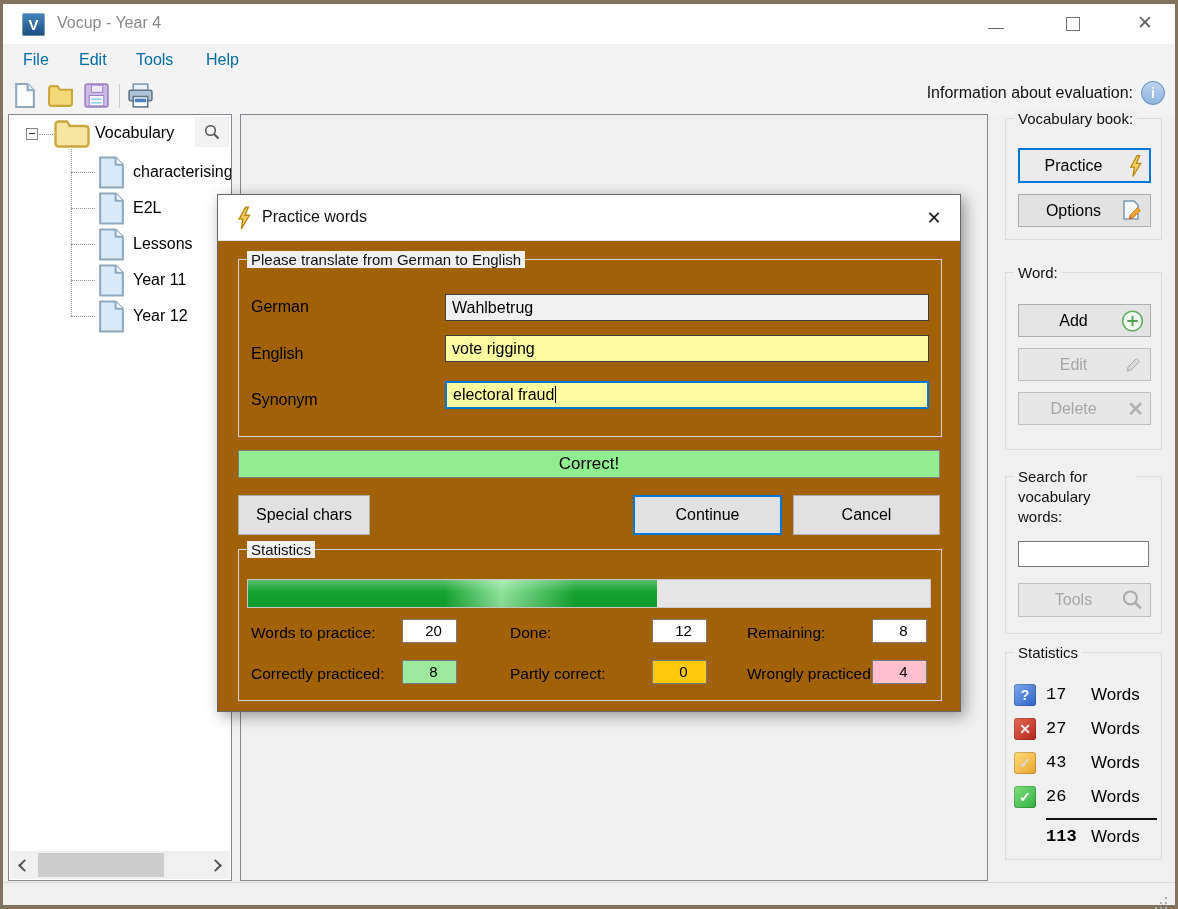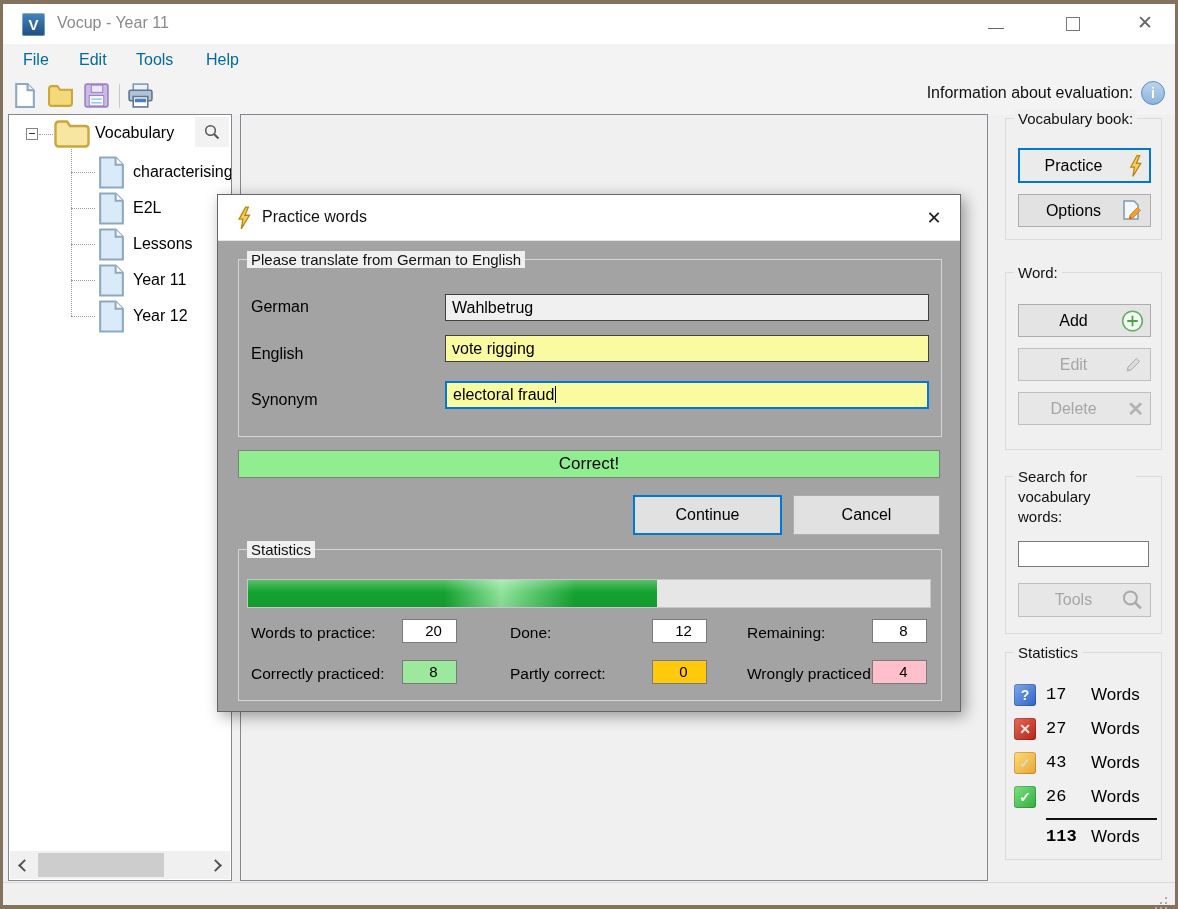--- a/index.html
+++ b/index.html
@@ -79,21 +79,21 @@
               line-height:22px; font-size:14px; font-weight:bold; box-shadow:inset 0 0 0 1px rgba(0,0,0,.18); }
   .si-q { background:linear-gradient(135deg,#7FA8EC,#2E62C8); color:#FFF; }
   .si-x { background:linear-gradient(135deg,#E86A5A,#B22418); color:#E8E8E8; }
   .si-p { background:linear-gradient(135deg,#FFDD7A,#E9A42F); color:#D8D8D8; }
   .si-c { background:linear-gradient(135deg,#7FE07F,#2FAF3F); color:#FFF; }
   .stat-count { position:absolute; left:32px; top:1px; font-size:17px;font-family:Liberation Mono, monospace; }
   .stat-unit { position:absolute; left:77px; top:1px; font-size:17px; }
   .stat-divider { position:absolute; left:40px; right:4px; top:165px; border-top:2px solid #111; }
 
   
-  .dialog { position:absolute; left:214px; top:190px; width:744px; height:518px; background:#a3a3a3;
+  .dialog { position:absolute; left:214px; top:190px; width:744px; height:518px; background:#a16207;
             border:1px solid #666; box-shadow:4px 4px 14px rgba(0,0,0,.38); }
   .dlg-titlebar { position:absolute; left:0; top:0; width:100%; height:46px; background:#FFF;
                   border-bottom:1px solid #E4E4E4; }
   .dlg-title { position:absolute; left:44px; top:13px; font-size:16px; color:#111; }
   .dlg-close { position:absolute; right:10px; top:8px; width:32px; height:30px; text-align:center;
                line-height:30px; font-size:18px; color:#222; font-weight:300; }
   .dlg-label { position:absolute; left:12px; font-size:16px; }
   .dlg-field { position:absolute; left:206px; width:484px; height:27px; border:1px solid #404040;
                font-size:16px; line-height:25px; padding-left:6px; background:#F0F0F0; white-space:nowrap; overflow:hidden; }
   .dlg-field.yellow { background:#FAFAA0; }
@@ -114,21 +114,21 @@
                text-align:center; line-height:22px; font-size:15px;padding-left:8px; }
 </style>
 </head>
 <body>
 
 <div class="frame">
 <div class="window">
 
   <div class="titlebar">
     <div class="logo">V</div>
-    <div class="title-text">Vocup - Year 11</div>
+    <div class="title-text">Vocup - Year 4</div>
     <div class="btn-min">
           <span></span>
         </div>
     <div class="btn-max">
           <span></span>
         </div>
     <div class="btn-close"><span>✕</span></div>
   </div>
 
   <div class="menubar">
@@ -370,20 +370,21 @@
       </div>
 
       <span class="dlg-label" style="top:131px">Synonym</span>
       <div class="dlg-field yellow focused" style="top:121px">
         <span>electoral fraud</span><span class="caret"></span>
       </div>
     </div>
 
     <div class="result-banner">Correct!</div>
 
+    <div class="dlg-btn" style="left:20px; width:132px;">Special chars</div>
     <div class="dlg-btn" style="left:575px; width:147px;">Cancel</div>
     <div class="dlg-btn focused" style="left:415px; width:149px;">Continue</div>
 
     <div class="groupbox" style="left:20px; top:354px; width:704px; height:152px; border-color:#D5D5D5;">
       <span class="gb-title">Statistics</span>
       <div class="progress-track">
         <div class="progress-fill" style="width: 60%;"></div>
       </div>
 
       <span class="pstat-label" style="left:12px;  top:74px">Words to practice:</span>

